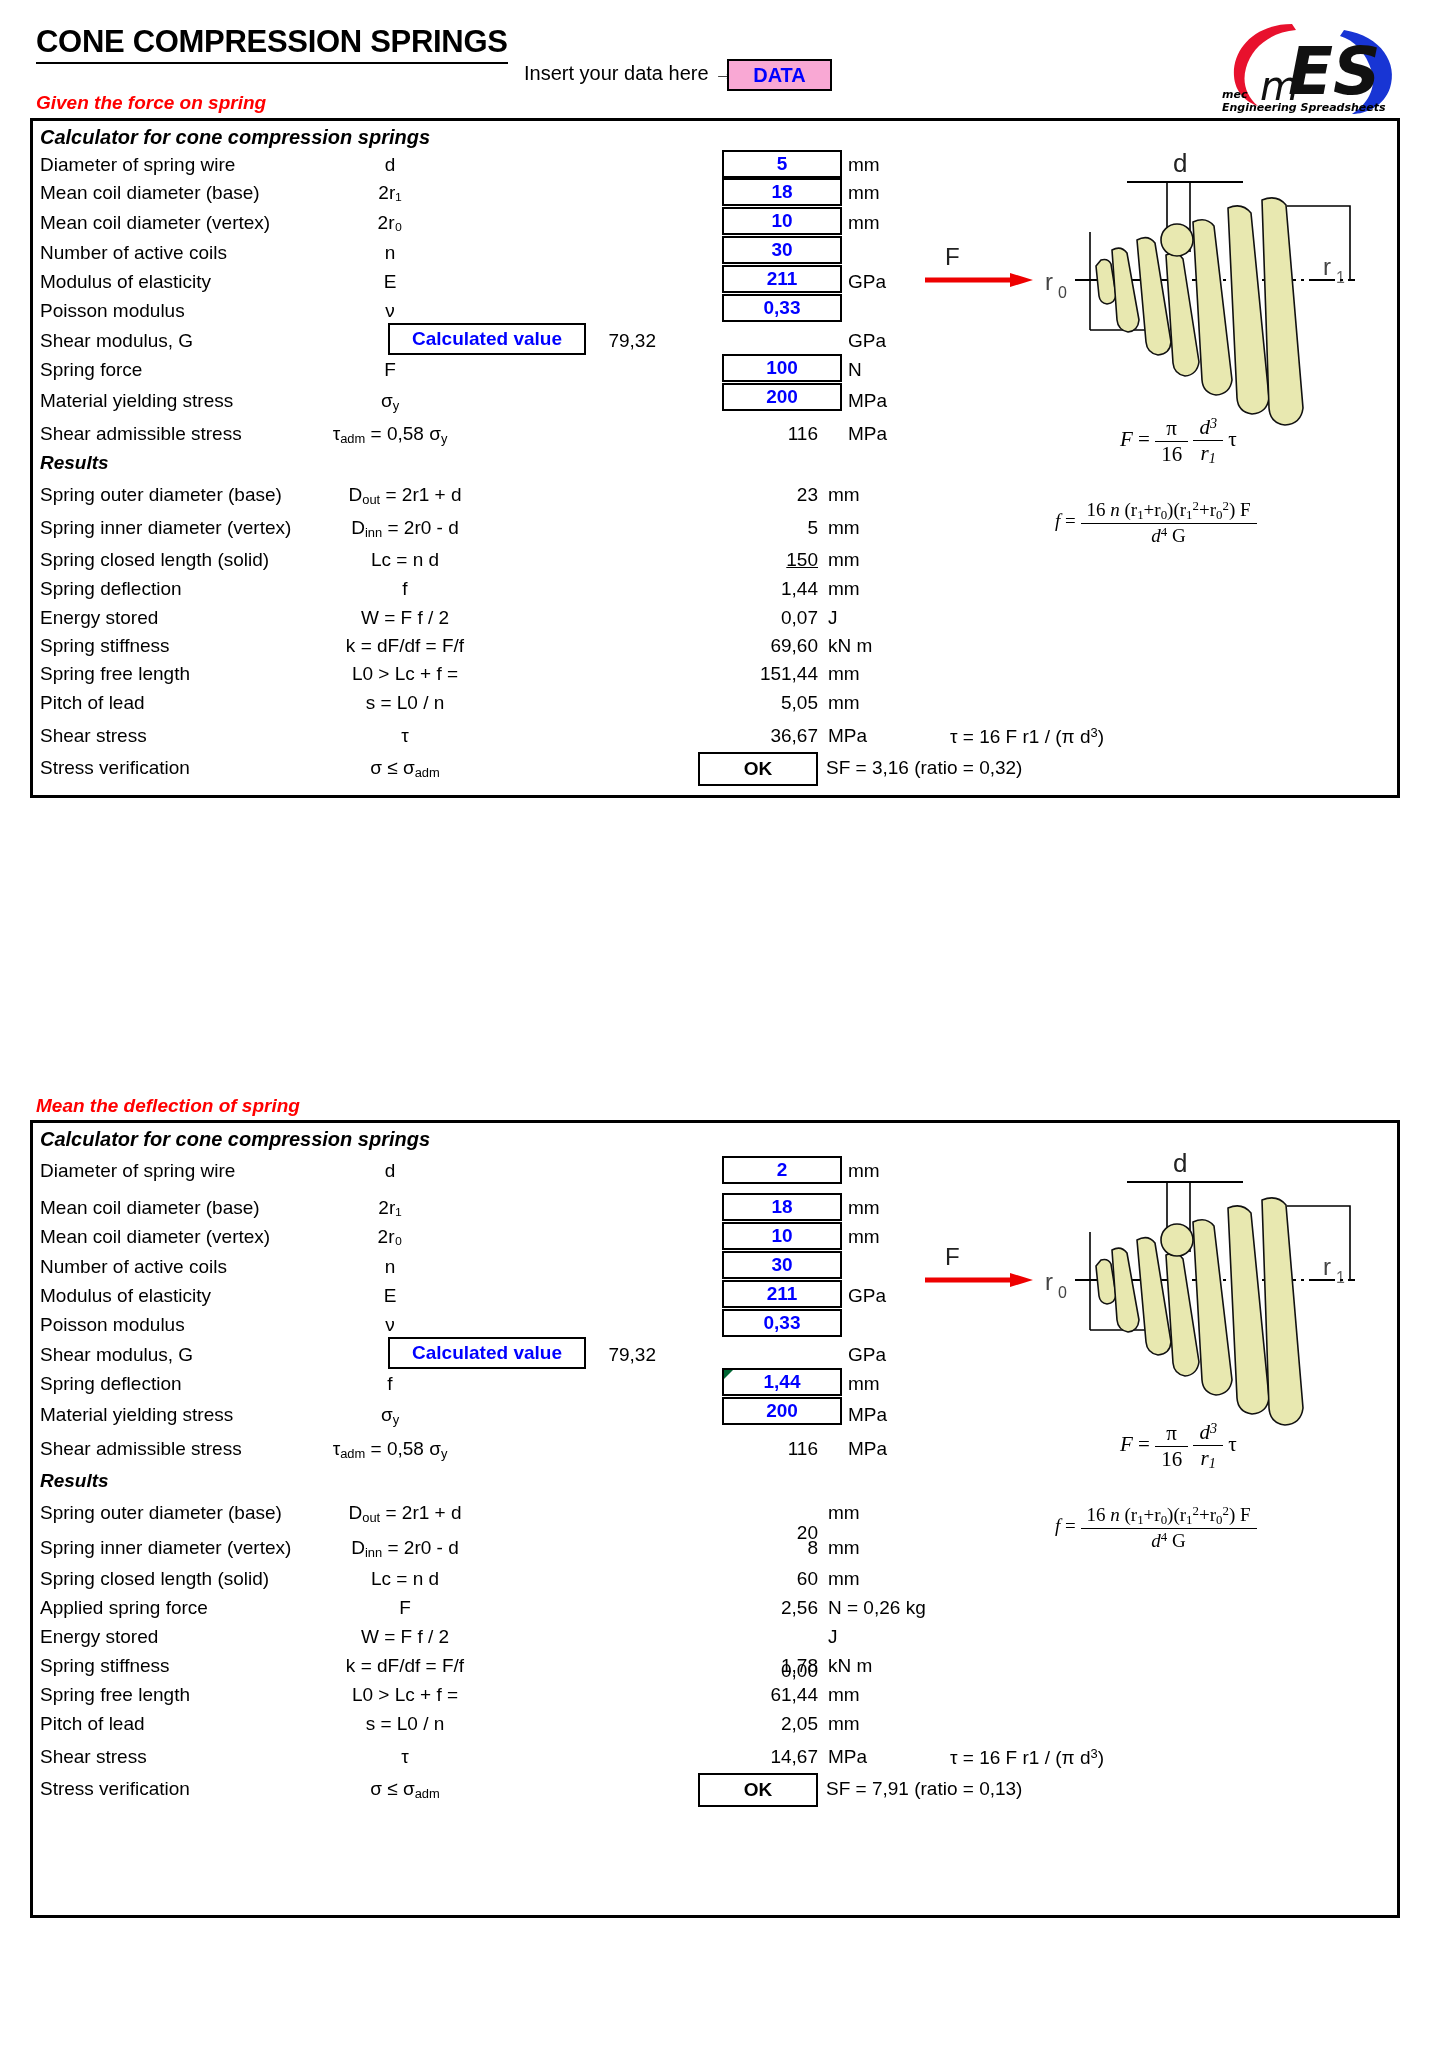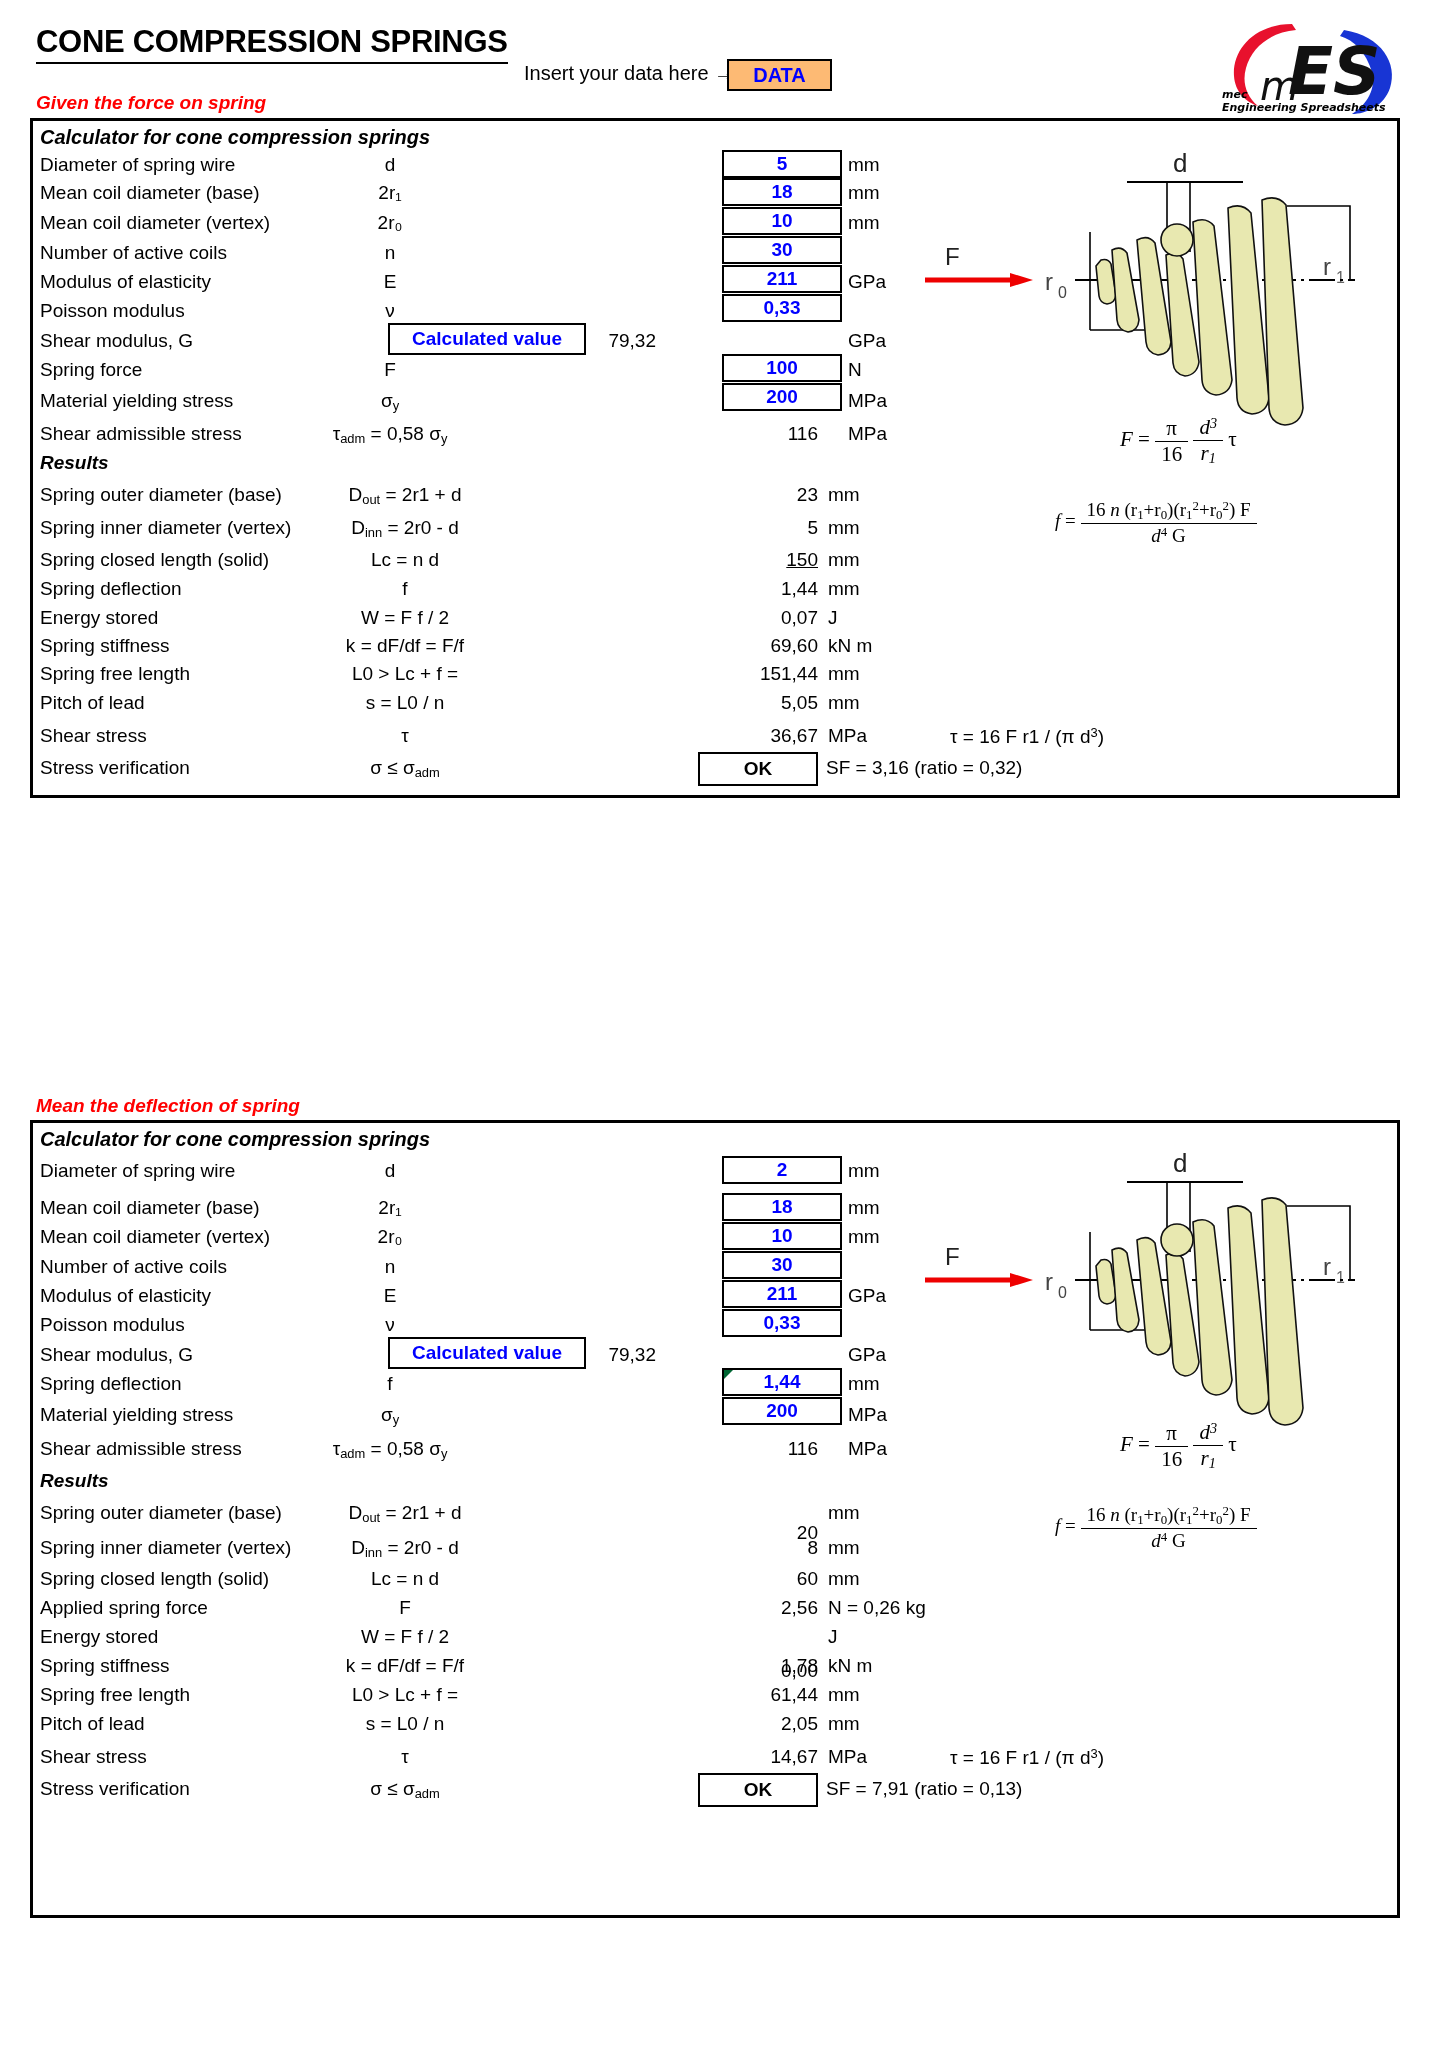--- a/index.html
+++ b/index.html
@@ -36,21 +36,21 @@
   }
   .data-btn {
     position: absolute;
     left: 727px; top: 59px;
     width: 105px; height: 32px;
     border: 2px solid #000;
     color: #0000ff;
     font-weight: bold;
     font-size: 20px;
     display: flex; align-items: center; justify-content: center;
-    background: #fdba74;
+    background: #f9a8d4;
   }
 
   
   .logo {
     position: absolute;
     left: 1214px; top: 8px;
     width: 210px; height: 112px;
   }
   .logo svg { display: block; }
   .logo-sub {

